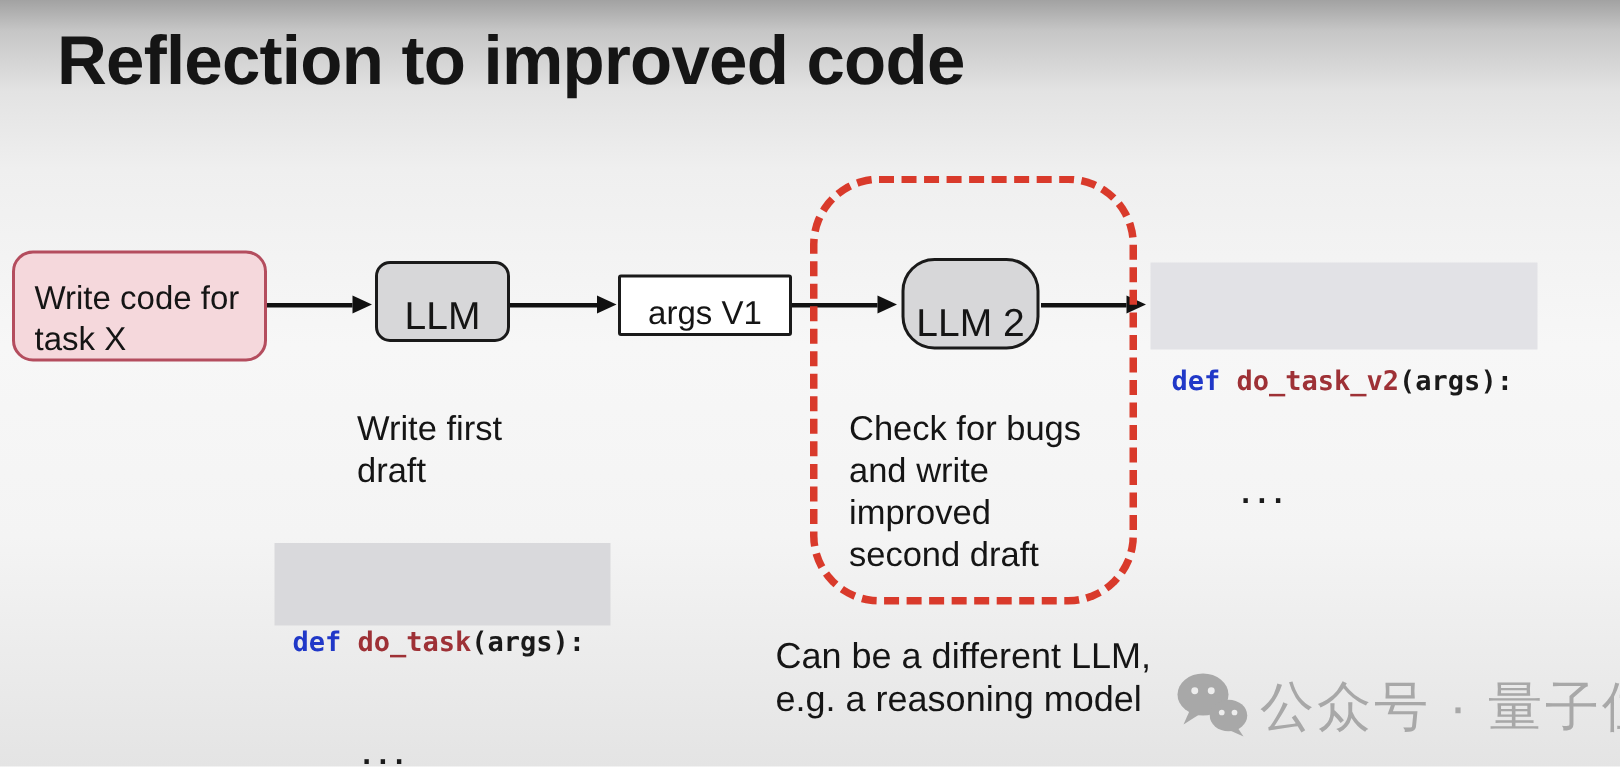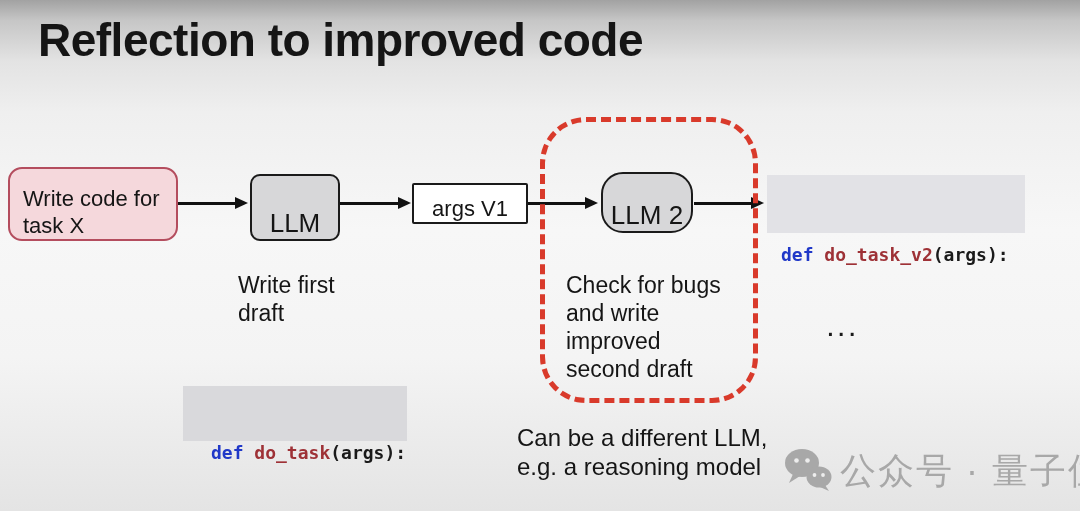--- a/index.html
+++ b/index.html
@@ -26,21 +26,21 @@
     position:absolute; box-sizing:border-box;
     display:flex; align-items:flex-end; justify-content:center;
     border:2.5px solid var(--box-border); color:var(--ink);
   }
   .task-box{
     left:8px; top:167px; width:170px; height:74px;
     background:var(--task-box-fill); border-color:var(--task-box-border);
     border-radius:14px; justify-content:flex-start; padding-left:13px;
     font-size:22px; line-height:27px; white-space:pre-line;
   }
-  .llm-box{ left:250px; top:174px; width:90px; height:67px;
+  .llm-box{ left:250px; top:174px; width:90px; height:54px;
     background:var(--llm-box-fill); border-radius:10px; font-size:26px;}
   .codev1-box{ left:412px; top:183px; width:116px; height:41px;
     background:#ffffff; border-radius:2px; font-size:22px;}
   .llm2-box{ left:601px; top:172px; width:92px; height:61px;
     background:var(--llm-box-fill); border-radius:22px; font-size:26px;}
   .arrow{ position:absolute; height:3px; background:#111; top:201.5px;}
   .arrow::after{
     content:""; position:absolute; left:100%; top:50%; transform:translateY(-50%);
     border-left:13px solid #111; border-top:6.5px solid transparent;
     border-bottom:6.5px solid transparent;
@@ -64,21 +64,21 @@
   .codeblock{
     position:absolute; box-sizing:border-box;
     font-family:"DejaVu Sans Mono","Liberation Mono",monospace;
     font-weight:bold; font-size:18px; line-height:25px;
     color:#1a1a1a; white-space:pre;
   }
   .codeblock .kw{color:var(--code-keyword);}
   .codeblock .fn{color:var(--code-function);}
   .codeblock .indent{text-indent:44px;}
   .codeblock-v1{left:183px; top:362px; width:224px; height:55px;
-    background:var(--code-block-fill-v1); padding:4px 28px;margin-top:24px;}
+    background:var(--code-block-fill-v1); padding:4px 12px;}
   .codeblock-v2{left:767px; top:175px; width:258px; height:58px;
     background:var(--code-block-fill-v2); padding:17px 14px;}
   .watermark{
     position:absolute; left:783px; top:446px;
     display:flex; align-items:center; gap:7px;
     color:var(--watermark-gray);
   }
   .watermark-text{font-size:36px; letter-spacing:2px; white-space:nowrap;}
 </style>
 </head>

